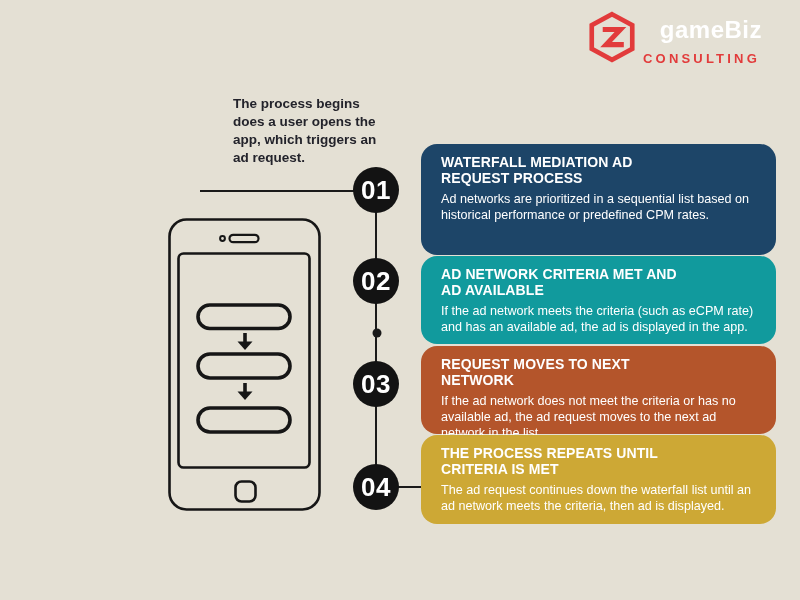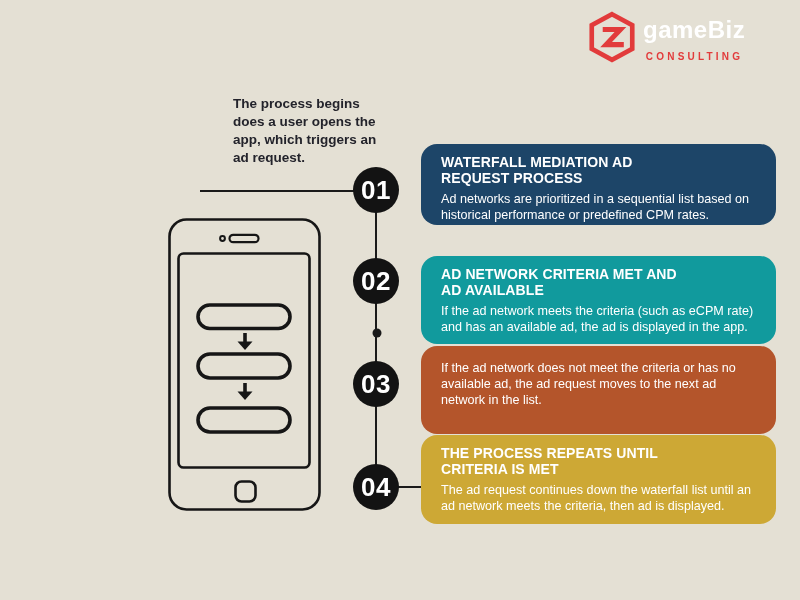--- a/index.html
+++ b/index.html
@@ -6,21 +6,21 @@
   body{font-family:"Liberation Sans", sans-serif;}
   .canvas{
     position:relative;width:800px;height:600px;overflow:hidden;
     background:#e4e0d4;
   }
   
   .logo{position:absolute;left:585px;top:10px;display:flex;align-items:flex-start;z-index:4;}
   .logo-icon{width:54px;height:54px;}
   .logo-text{margin-left:4px;display:flex;flex-direction:column;align-items:flex-end;}
   .brand-name{color:#ffffff;font-size:24px;font-weight:700;line-height:40px;letter-spacing:0.5px;}
-  .brand-tagline{color:#e23b3b;font-size:10px;font-weight:700;letter-spacing:3.2px;margin-top:1px;padding-right:2px;}
+  .brand-tagline{color:#e23b3b;font-size:13px;font-weight:700;letter-spacing:3.2px;margin-top:1px;padding-right:2px;}
   
   .hero-card{
     position:absolute;left:32px;top:115px;width:192px;height:177px;
     background:#e89a74;border:1.6px solid #1f1f1f;border-radius:26px;
     box-sizing:border-box;z-index:2;
   }
   .hero-kicker{position:absolute;left:14px;top:30px;font-size:20px;font-weight:500;color:#2a2a30;}
   .hero-title{position:absolute;left:13px;top:57px;font-size:33px;font-weight:700;color:#1c4b80;line-height:1.12;}
   
   .intro{
@@ -35,21 +35,21 @@
     position:absolute;left:353px;width:46px;height:46px;border-radius:50%;
     background:#131313;color:#ffffff;display:flex;align-items:center;justify-content:center;
     font-size:26px;font-weight:700;letter-spacing:0.5px;z-index:3;
   }
   .c1{top:167px;} .c2{top:258px;} .c3{top:361px;} .c4{top:464px;}
   
   .step-box{
     position:absolute;left:421px;width:355px;border-radius:16px;
     color:#ffffff;padding:10px 18px 10px 20px;box-sizing:border-box;z-index:2;
   }
-  .b1{top:144px;height:81px;} .b2{top:244px;height:88px;margin-top:12px;}
+  .b1{top:144px;height:111px;} .b2{top:244px;height:88px;margin-top:12px;}
   .b3{top:346px;height:88px;} .b4{top:435px;height:89px;}
   .step-title{font-size:14px;font-weight:700;line-height:1.17;letter-spacing:0.1px;max-width:258px;}
   .step-body{font-size:12.6px;font-weight:400;line-height:1.27;margin-top:5px;}
 </style>
 </head>
 <body>
 
 <div class="canvas">
 
   <svg class="phone" width="170" height="300" viewBox="0 0 170 300">
@@ -88,20 +88,21 @@
 
   <div class="step-box b1" style="background-color: rgb(29, 69, 104);">
     <div class="step-title">WATERFALL MEDIATION AD REQUEST PROCESS</div>
     <div class="step-body">Ad networks are prioritized in a sequential list based on historical performance or predefined CPM rates.</div>
   </div>
   <div class="step-box b2" style="background-color: rgb(17, 154, 157);">
     <div class="step-title">AD NETWORK CRITERIA MET AND AD AVAILABLE</div>
     <div class="step-body">If the ad network meets the criteria (such as eCPM rate) and has an available ad, the ad is displayed in the app.</div>
   </div>
   <div class="step-box b3" style="background-color: rgb(180, 85, 43);">
+    <div class="step-title">REQUEST MOVES TO NEXT NETWORK</div>
     <div class="step-body">If the ad network does not meet the criteria or has no available ad, the ad request moves to the next ad network in the list.</div>
   </div>
   <div class="step-box b4" style="background-color: rgb(205, 168, 53);">
     <div class="step-title">THE PROCESS REPEATS UNTIL CRITERIA IS MET</div>
     <div class="step-body">The ad request continues down the waterfall list until an ad network meets the criteria, then ad is displayed.</div>
   </div>
 
   <div class="logo">
     <svg class="logo-icon" viewBox="0 0 64 64" fill="none">
       <polygon points="32,5 56,18 56,46 32,59 8,46 8,18" stroke="#e23b3b" stroke-width="5.5" fill="none"></polygon>

